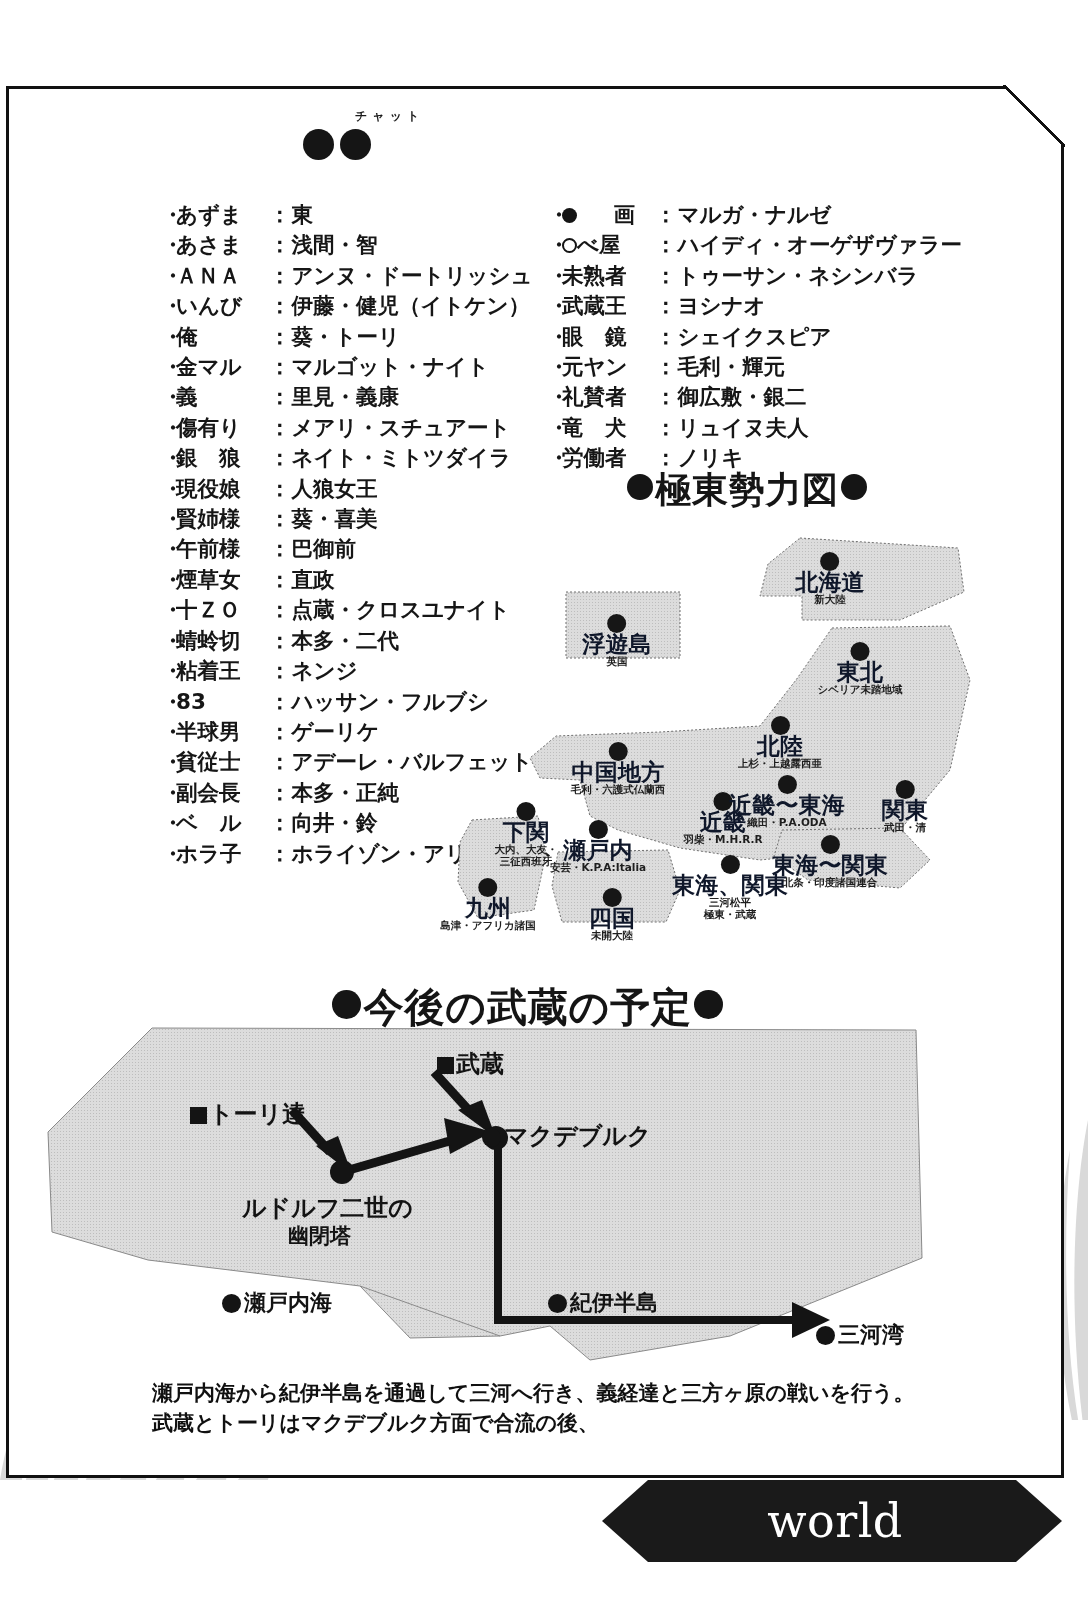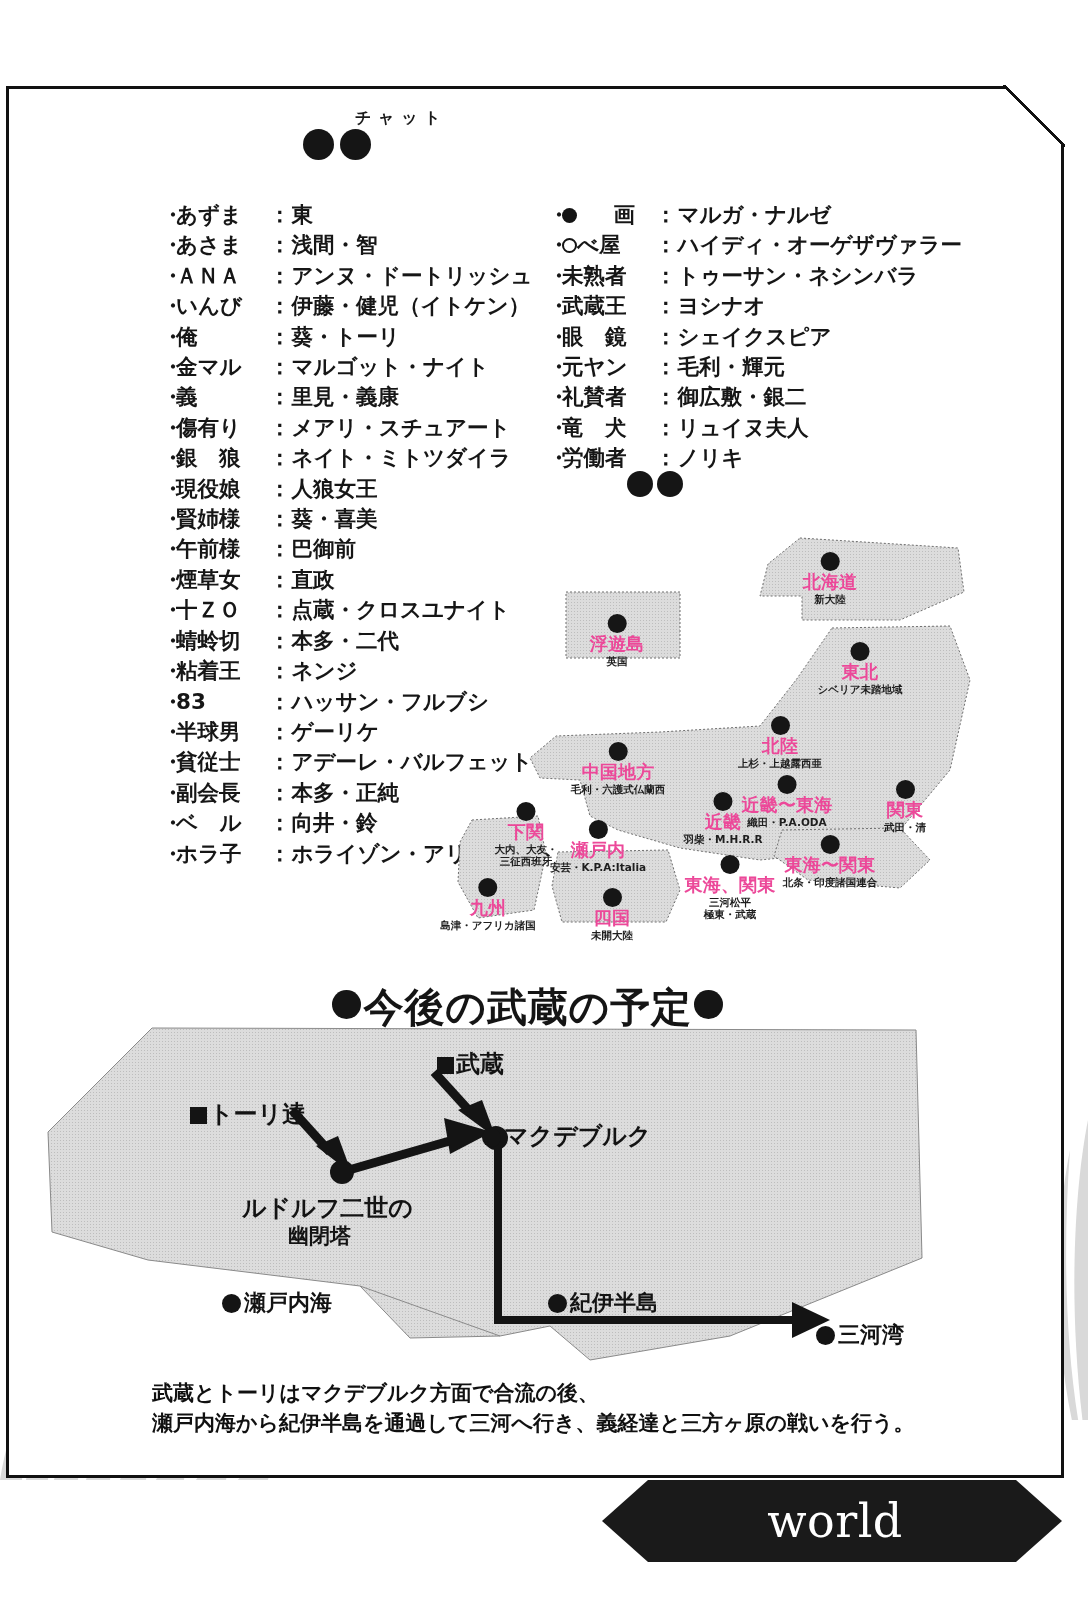--- a/index.html
+++ b/index.html
@@ -33,21 +33,21 @@
     position:absolute;
     font-weight:700;
     letter-spacing:.02em;
     white-space:nowrap;
     color:#151515;
   }
   .heading .dot{
     display:inline-block;width:.72em;height:.72em;border-radius:50%;
     background:#151515;vertical-align:.06em;margin:0 .06em;
   }
-  .h-chat{position:absolute;left:355px;top:108px;font-size:16px;letter-spacing:.42em;font-weight:700;color:#1a1a1a;}
+  .h-chat{position:absolute;left:355px;top:108px;font-size:12px;letter-spacing:.42em;font-weight:700;color:#1a1a1a;}
   #h1{left:300px;top:122px;font-size:44px;}
   #h2{left:625px;top:466px;font-size:36px;}
   #h3{left:330px;top:980px;font-size:40px;text-align:center;}
 
   
   .nick-col{position:absolute;font-size:21.5px;line-height:30.4px;font-weight:700;color:#161616;white-space:nowrap;}
   #colL{left:162px;top:200px;}
   #colR{left:548px;top:200px;}
   .nick-row{display:flex;align-items:baseline;}
   .nick-bullet{width:14px;flex:0 0 14px;}
@@ -57,21 +57,21 @@
   .whtdot{display:inline-block;width:15px;height:15px;border-radius:50%;border:2.5px solid #141414;box-sizing:border-box;vertical-align:-1px;}
 
   
   #map-fareast{position:absolute;left:430px;top:530px;width:560px;height:420px;}
   #map-fareast svg{position:absolute;left:0;top:0;}
   .reg{position:absolute;text-align:center;white-space:nowrap;}
   .reg .pin{
     display:block;width:19px;height:19px;border-radius:50%;background:#161616;
     margin:0 auto 1px auto;
   }
-  .reg .nm{display:block;font-size:18px;font-weight:700;color:#ec4899;line-height:20px;letter-spacing:.01em;}
+  .reg .nm{display:block;font-size:23px;font-weight:700;color:#0f172a;line-height:20px;letter-spacing:.01em;}
   .reg .sub{display:block;font-size:10.5px;font-weight:700;color:#1e1e1e;line-height:12px;margin-top:1px;}
 
   
   #map-plan{position:absolute;left:30px;top:1020px;width:930px;height:360px;}
   #map-plan svg{position:absolute;left:0;top:0;}
   .plabel{position:absolute;white-space:nowrap;font-weight:700;color:#131313;}
   .plabel .sq{display:inline-block;width:17px;height:17px;background:#141414;vertical-align:-2px;margin-right:2px;}
   .plabel .cir{display:inline-block;width:19px;height:19px;border-radius:50%;background:#141414;vertical-align:-3px;margin-right:3px;}
 
   
@@ -317,21 +317,21 @@
     </div>
     <div class="nick-row">
       <span class="nick-bullet">・</span>
       <span class="nick-key">労働者</span>
       <span class="nick-sep">：</span>
       <span>ノリキ</span>
     </div>
   </div>
 
 <div class="heading" id="h2">
-  <span class="dot"></span><span class="dot"></span>
+  <span class="dot"></span><span>極東勢力図</span><span class="dot"></span>
 </div>
 
 <div id="map-fareast">
   <svg width="560" height="420" viewBox="0 0 560 420">
     <defs>
       <pattern id="dots" width="3" height="3" patternUnits="userSpaceOnUse">
         <rect width="3" height="3" fill="#dcdcdc"></rect>
         <rect width="1" height="1" fill="#bdbdbd"></rect>
       </pattern>
     </defs>
@@ -461,22 +461,22 @@
     <div class="plabel" style="left: 120px; top: 78px; font-size: 24px; padding-left: 40px;"><span class="sq"></span><span>トーリ達</span></div>
     <div class="plabel" style="left: 452px; top: 100px; font-size: 24px;"><span class="cir"></span><span>マクデブルク</span></div>
     <div class="plabel" style="left: 212px; top: 172px; font-size: 24px;"><span>ルドルフ二世の</span></div>
     <div class="plabel" style="left: 258px; top: 202px; font-size: 21px;"><span>幽閉塔</span></div>
     <div class="plabel" style="left: 192px; top: 268px; font-size: 22px;"><span class="cir"></span><span>瀬戸内海</span></div>
     <div class="plabel" style="left: 518px; top: 268px; font-size: 22px;"><span class="cir"></span><span>紀伊半島</span></div>
     <div class="plabel" style="left: 786px; top: 300px; font-size: 22px;"><span class="cir"></span><span>三河湾</span></div>
   </div>
 
 <div id="caption">
+  <div>瀬戸内海から紀伊半島を通過して三河へ行き、義経達と三方ヶ原の戦いを行う。</div>
   <div>武蔵とトーリはマクデブルク方面で合流の後、</div>
-  <div>瀬戸内海から紀伊半島を通過して三河へ行き、義経達と三方ヶ原の戦いを行う。</div>
 </div>
 
 <div id="banner">
   <svg width="460" height="86" viewBox="0 0 460 86">
     <polygon points="0,43 46,2 414,2 460,43 414,84 46,84" fill="#1a1a1a"></polygon>
   </svg>
   <div class="wtxt">world</div>
 </div>
 
 </body></html>

